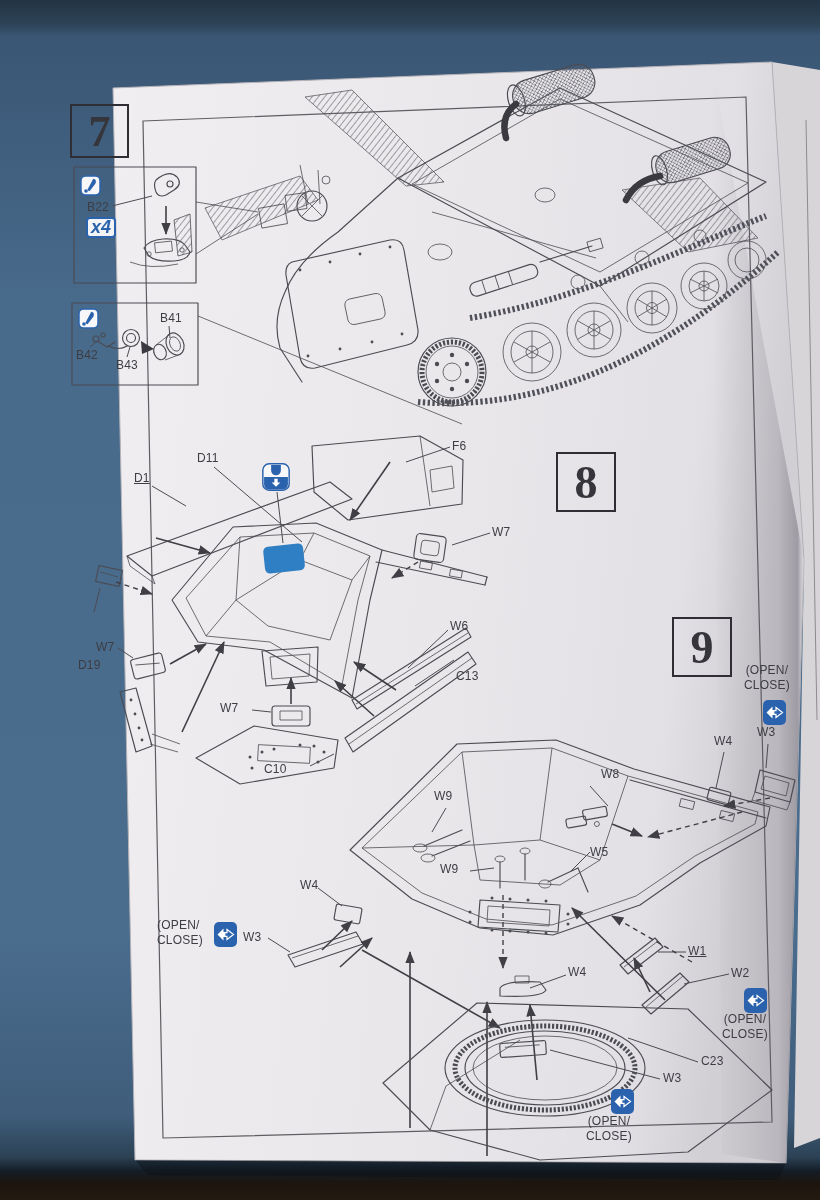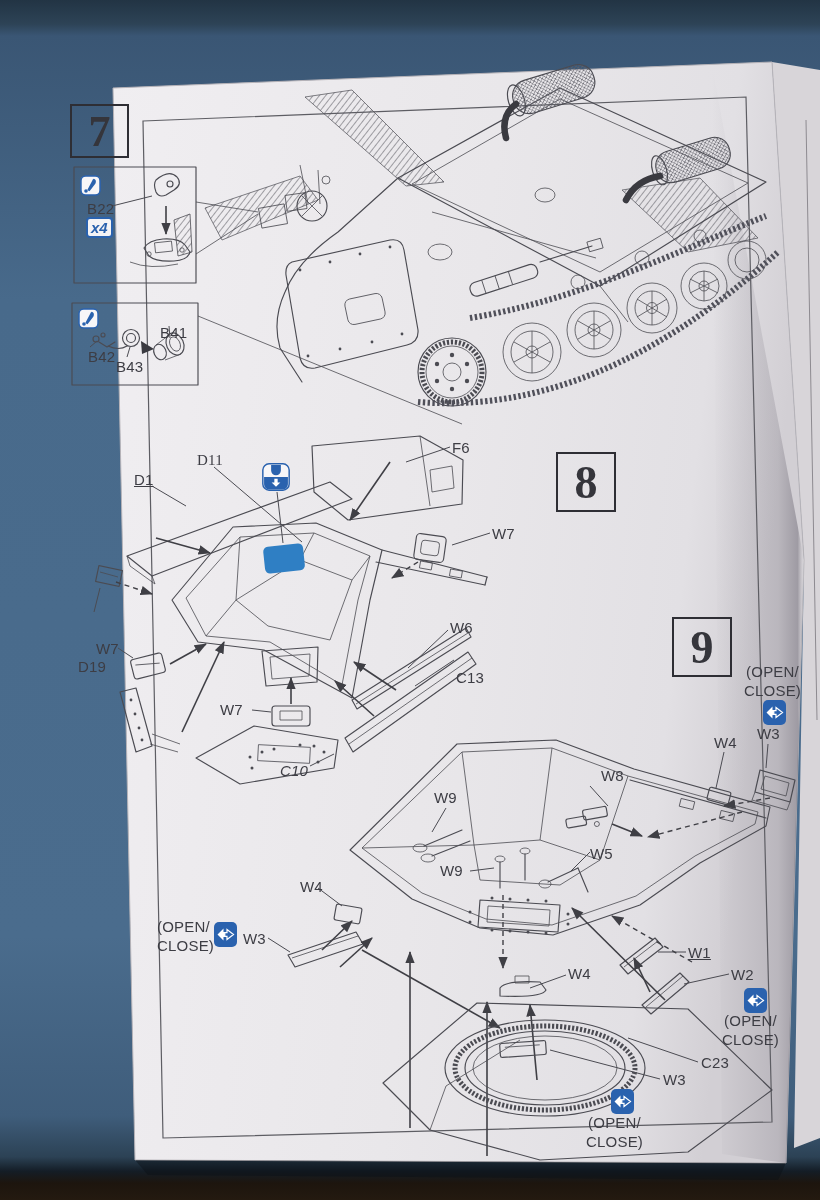--- a/index.html
+++ b/index.html
@@ -1,25 +1,25 @@
 <!DOCTYPE html>
 <html><head>
 <meta charset="utf-8">
 <style>
   html,body{margin:0;padding:0;}
   #scene{position:relative;width:820px;height:1200px;overflow:hidden;
     background:linear-gradient(180deg,#223444 0%,#2d4356 2%,#3a5674 3%,#486a8b 25%,#4a6c8d 78%,#3f5d7b 93%,#2c4255 96.4%,#141d26 97.6%,#1d150e 98.6%,#241a10 100%);
     font-family:"Liberation Sans", sans-serif;}
   #art{position:absolute;left:0;top:0;pointer-events:none;}
-  .lbl{position:absolute;font-size:15px;color:#3d3d44;letter-spacing:.2px;white-space:nowrap;line-height:1.25;}
+  .lbl{position:absolute;font-size:12px;color:#3d3d44;letter-spacing:.2px;white-space:nowrap;line-height:1.25;}
   .stepbox{position:absolute;border:2.4px solid #2e2e34;display:flex;align-items:center;justify-content:center;
     font-family:"Liberation Serif", serif;font-weight:bold;color:#35353b;}
   .icon{position:absolute;}
   .qty{position:absolute;border:2px solid #2a62ae;border-radius:4px;background:#f4f3f5;color:#2a62ae;
-    font-weight:bold;font-size:15px;font-style:italic;padding:0 3px;line-height:17px;}
+    font-weight:bold;font-size:18px;font-style:italic;padding:0 3px;line-height:17px;}
 </style>
 </head>
 <body>
 
 <div id="scene">
 
 <svg id="art" width="820" height="1200" viewBox="0 0 820 1200">
   <defs>
     <marker id="ah" viewBox="0 0 12 10" markerWidth="13" markerHeight="11" refX="10.5" refY="5" orient="auto" markerUnits="userSpaceOnUse">
       <path d="M0,0.6 L11.5,5 L0,9.4 Z" fill="#3f3f45"></path>
@@ -464,34 +464,34 @@
   <svg width="25" height="27" viewBox="0 0 25 27">
         <rect x="1" y="1" width="23" height="25" rx="5" fill="#2a62ae"></rect>
         <path d="M10.5,7.5 L4.5,13.5 L10.5,19.5 v-3.6 h3 v-4.8 h-3 Z" fill="#fff"></path>
         <path d="M14,8.5 l6.5,5 -6.5,5 v-3.2 h-2.2 v-3.6 h2.2 Z" fill="#2a62ae" stroke="#fff" stroke-width="1.2"></path>
       </svg>
 </div>
 
 <div class="qty" style="left:86px;top:217px;">x4</div>
 
 <div class="lbl" style="left:87px;top:200px;">B22</div>
-<div class="lbl" style="left:160px;top:311px;margin-top:13px;">B41</div>
-<div class="lbl" style="left:76px;top:348px;margin-left:12px;">B42</div>
+<div class="lbl" style="left:160px;top:311px;">B41</div>
+<div class="lbl" style="left:76px;top:348px;">B42</div>
 <div class="lbl" style="left:116px;top:358px;">B43</div>
 
-<div class="lbl" style="left:197px;top:451px;font-family:Liberation Serif, serif;">D11</div>
+<div class="lbl" style="left:197px;top:451px;">D11</div>
 <div class="lbl" style="left:134px;top:471px;text-decoration:underline;">D1</div>
 <div class="lbl" style="left:452px;top:439px;">F6</div>
 <div class="lbl" style="left:492px;top:525px;">W7</div>
 <div class="lbl" style="left:78px;top:612px;margin-top:46px;">D19</div>
 <div class="lbl" style="left:96px;top:640px;">W7</div>
 <div class="lbl" style="left:450px;top:619px;">W6</div>
 <div class="lbl" style="left:456px;top:669px;">C13</div>
 <div class="lbl" style="left:220px;top:701px;">W7</div>
-<div class="lbl" style="left:280px;top:762px;font-style:italic;">C10</div>
+<div class="lbl" style="left:264px;top:762px;">C10</div>
 
 <div class="lbl" style="left:744px;top:663px;text-align:center;"><span>(OPEN/</span><br><span>CLOSE)</span></div>
 <div class="lbl" style="left:757px;top:725px;">W3</div>
 <div class="lbl" style="left:714px;top:734px;">W4</div>
 <div class="lbl" style="left:581px;top:767px;margin-left:20px;">W8</div>
 <div class="lbl" style="left:434px;top:789px;">W9</div>
 <div class="lbl" style="left:590px;top:845px;">W5</div>
 <div class="lbl" style="left:440px;top:862px;">W9</div>
 <div class="lbl" style="left:300px;top:878px;">W4</div>
 <div class="lbl" style="left:157px;top:918px;"><span>(OPEN/</span><br><span>CLOSE)</span></div>

